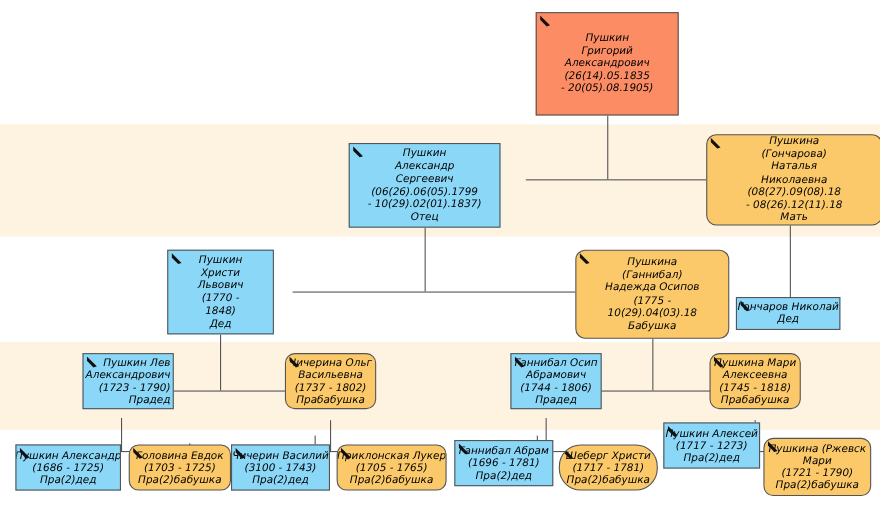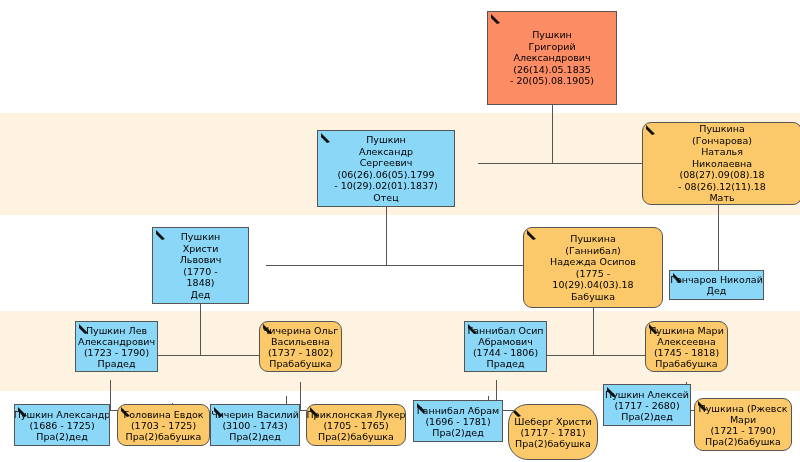--- a/index.html
+++ b/index.html
@@ -31,22 +31,22 @@
     white-space:nowrap;
     display:flex;
     flex-direction:column;
     justify-content:center;
     align-items:center;
     padding:3px 2px 3px 2px;
   }
   .node.blue{background:#8BD7F7;}
   .node.orange{background:#FBC969;border-radius:9px;}
   .node.salmon{background:#FB8C64;}
-  .node .ln1{line-height:11.5px;font-size:9.5px;}
-  .node .rel{line-height:11.5px;font-size:9.5px;}
+  .node .ln1{line-height:11.5px;font-size:9.5px;font-style:italic;}
+  .node .rel{line-height:11.5px;font-size:9.5px;font-style:italic;}
   
   .pen{
     position:absolute;left:3px;top:2px;width:10px;height:11px;pointer-events:none;
   }
   .pen svg{display:block;}
   
   .small .ln1,.small .rel{line-height:11px;font-size:9.5px;}
 </style>
 </head>
 <body>
@@ -161,21 +161,21 @@
   <div class="node blue" style="left:669px;top:270px;width:95px;height:30px;">
     <span class="pen">
       <svg width="10" height="11" viewBox="0 0 10 11">
           <polygon points="0,0 9,9 6,10 0,4" fill="#111111"></polygon>
         </svg>
     </span>
     <div class="ln1">Гончаров Николай</div>
     <div class="rel">Дед</div>
   </div>
 
-  <div class="node blue small" style="left:75px;top:321px;width:83px;height:51px;">
+  <div class="node blue small" style="left:75px;top:321px;width:83px;height:51px;align-items:flex-end;">
     <span class="pen">
       <svg width="10" height="11" viewBox="0 0 10 11">
           <polygon points="0,0 9,9 6,10 0,4" fill="#111111"></polygon>
         </svg>
     </span>
     <div class="ln1">Пушкин Лев</div>
     <div class="ln1">Александрович</div>
     <div class="ln1">(1723 - 1790)</div>
     <div class="rel">Прадед</div>
   </div>
@@ -264,39 +264,39 @@
     <span class="pen">
       <svg width="10" height="11" viewBox="0 0 10 11">
           <polygon points="0,0 9,9 6,10 0,4" fill="#111111"></polygon>
         </svg>
     </span>
     <div class="ln1">Ганнибал Абрам</div>
     <div class="ln1">(1696 - 1781)</div>
     <div class="rel">Пра(2)дед</div>
   </div>
 
-  <div class="node orange small" style="left:508px;top:404px;width:90px;height:56px;border-radius:20px;">
+  <div class="node orange small" style="left:508px;top:404px;width:90px;height:42px;border-radius:20px;">
     <span class="pen">
       <svg width="10" height="11" viewBox="0 0 10 11">
           <polygon points="0,0 9,9 6,10 0,4" fill="#111111"></polygon>
         </svg>
     </span>
     <div class="ln1">Шеберг Христи</div>
     <div class="ln1">(1717 - 1781)</div>
     <div class="rel">Пра(2)бабушка</div>
   </div>
 
   <div class="node blue small" style="left:603px;top:384px;width:88px;height:42px;">
     <span class="pen">
       <svg width="10" height="11" viewBox="0 0 10 11">
           <polygon points="0,0 9,9 6,10 0,4" fill="#111111"></polygon>
         </svg>
     </span>
     <div class="ln1">Пушкин Алексей</div>
-    <div class="ln1">(1717 - 2680)</div>
+    <div class="ln1">(1717 - 1273)</div>
     <div class="rel">Пра(2)дед</div>
   </div>
 
   <div class="node orange small" style="left:694px;top:398px;width:98px;height:53px;">
     <span class="pen">
       <svg width="10" height="11" viewBox="0 0 10 11">
           <polygon points="0,0 9,9 6,10 0,4" fill="#111111"></polygon>
         </svg>
     </span>
     <div class="ln1">Пушкина (Ржевск</div>

